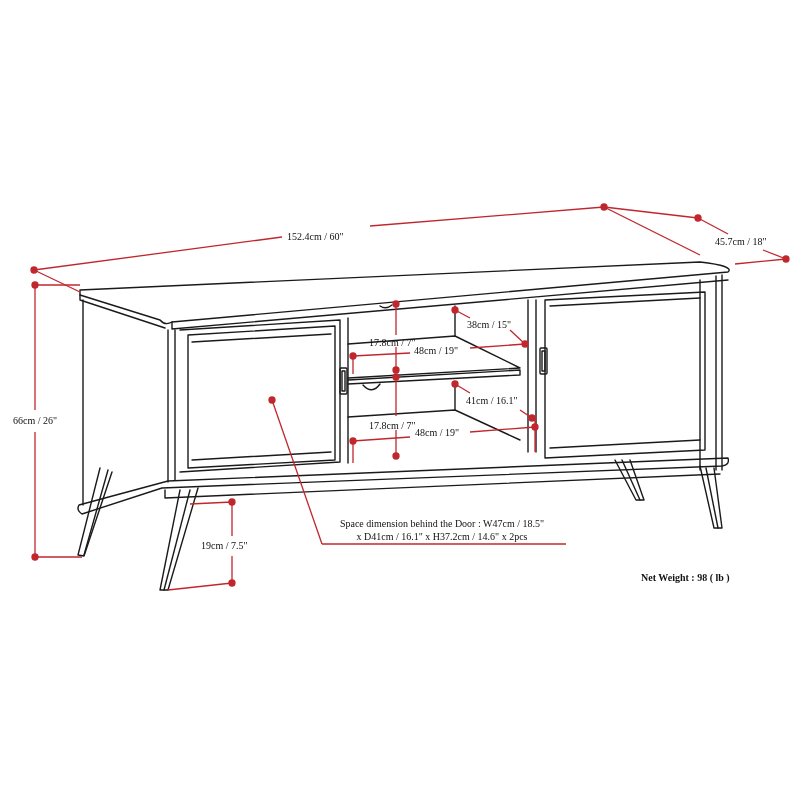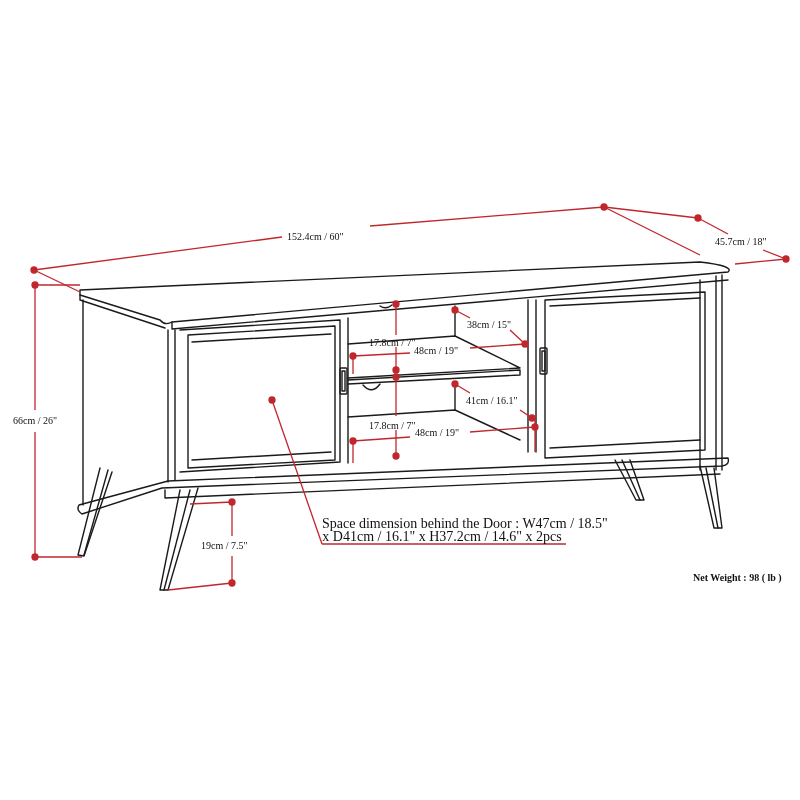--- a/index.html
+++ b/index.html
@@ -1,20 +1,20 @@
 <!DOCTYPE html>
 <html><head>
   <meta charset="utf-8">
   <style>
     html, body { margin:0; padding:0; background:#ffffff; }
     body { width:800px; height:800px; position:relative; overflow:hidden; font-family:"Liberation Serif", serif; }
     svg { position:absolute; left:0; top:0; }
     .lbl { position:absolute; font-family:"Liberation Serif", serif; font-size:10px; color:#111; white-space:nowrap; background:#fff; line-height:11px; padding:0 1px; }
     .lbl-nobg { background:transparent; }
-    .note { position:absolute; font-family:"Liberation Serif", serif; font-size:14px; color:#111; line-height:13px; text-align:center; white-space:nowrap; }
+    .note { position:absolute; font-family:"Liberation Serif", serif; font-size:10px; color:#111; line-height:13px; text-align:center; white-space:nowrap; }
   </style>
 </head>
 <body>
 
 <svg width="800" height="800" viewBox="0 0 800 800" xmlns="http://www.w3.org/2000/svg">
   <g fill="none" stroke="#1a1a1a" stroke-width="1.4" stroke-linejoin="round" stroke-linecap="round">
 
     <path d="M80,290 L700,262 Q735,266 728,272 L172,322 Q165,326 160,320 L80,295 Z"></path>
     <path d="M172,322 L172,329 L728,280"></path>
     <path d="M80,295 L80,300 L165,328"></path>
@@ -145,13 +145,13 @@
 <span class="lbl lbl-nobg" style="left:466px;top:319px;">38cm / 15"</span>
 <span class="lbl lbl-nobg" style="left:368px;top:420px;">17.8cm / 7"</span>
 <span class="lbl lbl-nobg" style="left:414px;top:427px;">48cm / 19"</span>
 <span class="lbl lbl-nobg" style="left:465px;top:395px;">41cm / 16.1"</span>
 
 <div class="note" style="left:322px;top:517px;width:240px;">
   <div>Space dimension behind the Door  : W47cm / 18.5"</div>
   <div>x D41cm / 16.1" x H37.2cm / 14.6" x 2pcs</div>
 </div>
 
-<span class="lbl" style="left:692px;top:572px;font-weight:bold;">Net Weight : 98 ( lb )</span>
+<span class="lbl" style="left:640px;top:572px;font-weight:bold;">Net Weight : 98 ( lb )</span>
 
 </body></html>

